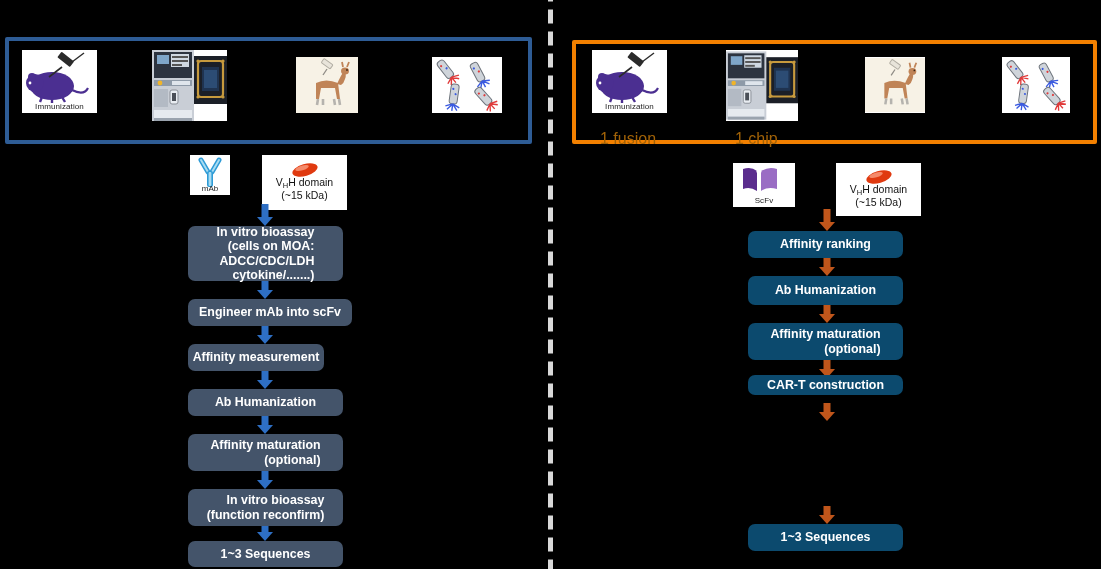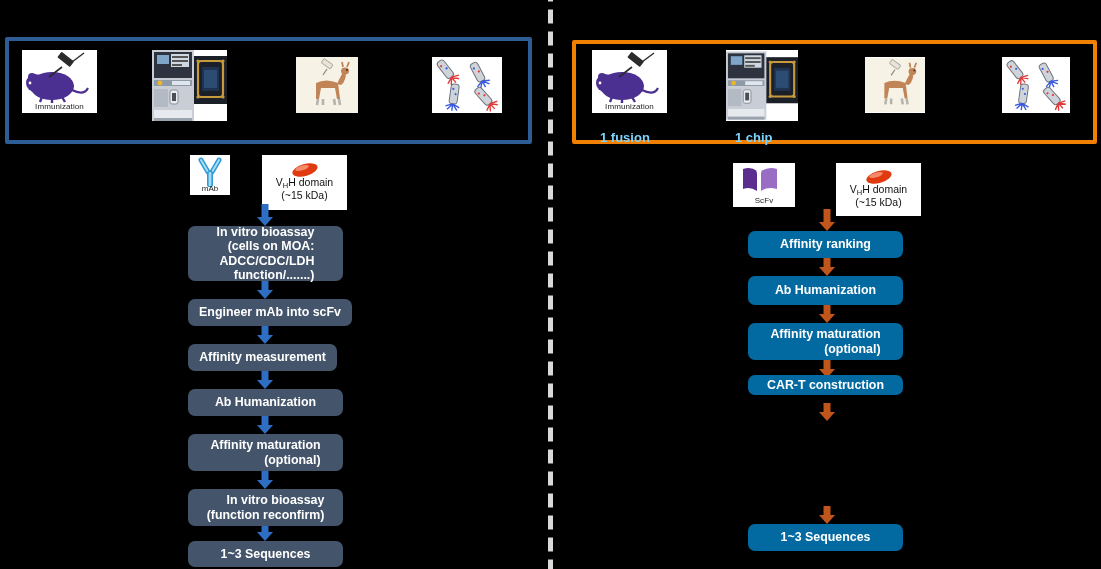--- a/index.html
+++ b/index.html
@@ -28,32 +28,32 @@
   .tile-cap {
     position:absolute; left:0; right:0; bottom:2px; text-align:center;
     font-size:8px; color:#222; font-family:"Liberation Sans", sans-serif; letter-spacing:.1px;
   }
 
   
   .mouse-svg, .mach-svg, .llama-svg, .phage-svg, .mab-svg, .scfv-svg, .vhh-svg { display:block; }
 
   
   .redlab {
-    position:absolute; color:#7dd3fc; font-weight:bold; font-size:13px;
+    position:absolute; color:#a16207; font-weight:normal; font-size:16px;
     font-family:"Liberation Sans", sans-serif; white-space:nowrap;
   }
 
   
   .fbox {
     position:absolute; border-radius:7px; display:flex; align-items:center; justify-content:center;
     text-align:right; color:#ffffff; font-weight:bold; font-family:"Liberation Sans", sans-serif;
     line-height:1.16; padding:2px 4px;
   }
   .fbox-blue   { background:#44546A; font-size:12.4px; }
-  .fbox-orange { background:#0369a1; font-size:12.4px; }
+  .fbox-orange { background:#0c4a6e; font-size:12.4px; }
 
   
   .arrow { position:absolute; }
   .arrow .shaft { position:absolute; left:50%; transform:translateX(-50%); width:7px; top:0; }
   .arrow .head  { position:absolute; left:50%; transform:translateX(-50%); bottom:0;
                   width:0; height:0; border-left:8px solid transparent; border-right:8px solid transparent; }
   .arrow-blue   .shaft { background:#2E6FC4; }
   .arrow-blue   .head  { border-top:9px solid #2E6FC4; }
   .arrow-orange .shaft { background:#C0561B; }
   .arrow-orange .head  { border-top:9px solid #C0561B; }
@@ -186,39 +186,39 @@
   <div class="arrow arrow-blue" style="left:256px; top:204px; width:18px; height:22px;">
     <div class="shaft" style="height:13px;"></div>
       <div class="head"></div>
   </div>
 
   <div class="fbox fbox-blue" style="left:188px; top:226px; width:155px; height:55px;">
     <div>
       <div>In vitro bioassay</div>
       <div>(cells on MOA:</div>
       <div>ADCC/CDC/LDH</div>
-      <div>function/.......)</div>
+      <div>cytokine/.......)</div>
     </div>
   </div>
 
   <div class="arrow arrow-blue" style="left:256px; top:281px; width:18px; height:18px;">
     <div class="shaft" style="height:9px;"></div>
       <div class="head"></div>
   </div>
 
   <div class="fbox fbox-blue" style="left:188px; top:299px; width:164px; height:27px;">
     <div>Engineer mAb into scFv</div>
   </div>
 
   <div class="arrow arrow-blue" style="left:256px; top:326px; width:18px; height:18px;">
     <div class="shaft" style="height:9px;"></div>
       <div class="head"></div>
   </div>
 
-  <div class="fbox fbox-blue" style="left:188px; top:344px; width:149px; height:27px;">
+  <div class="fbox fbox-blue" style="left:188px; top:344px; width:136px; height:27px;">
     <div>Affinity measurement</div>
   </div>
 
   <div class="arrow arrow-blue" style="left:256px; top:371px; width:18px; height:18px;">
     <div class="shaft" style="height:9px;"></div>
       <div class="head"></div>
   </div>
 
   <div class="fbox fbox-blue" style="left:188px; top:389px; width:155px; height:27px;">
     <div>Ab Humanization</div>

